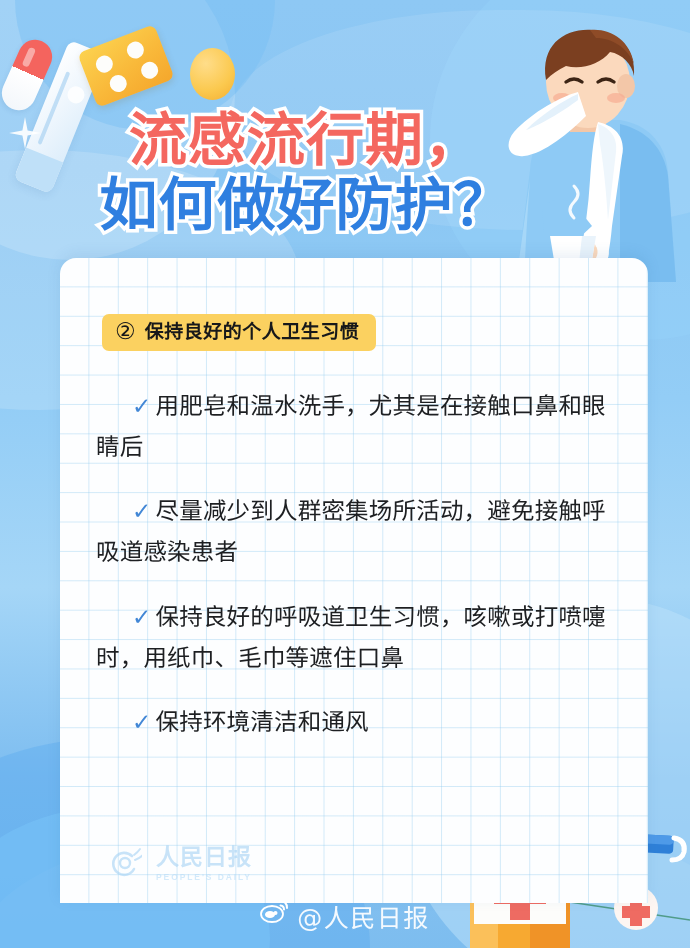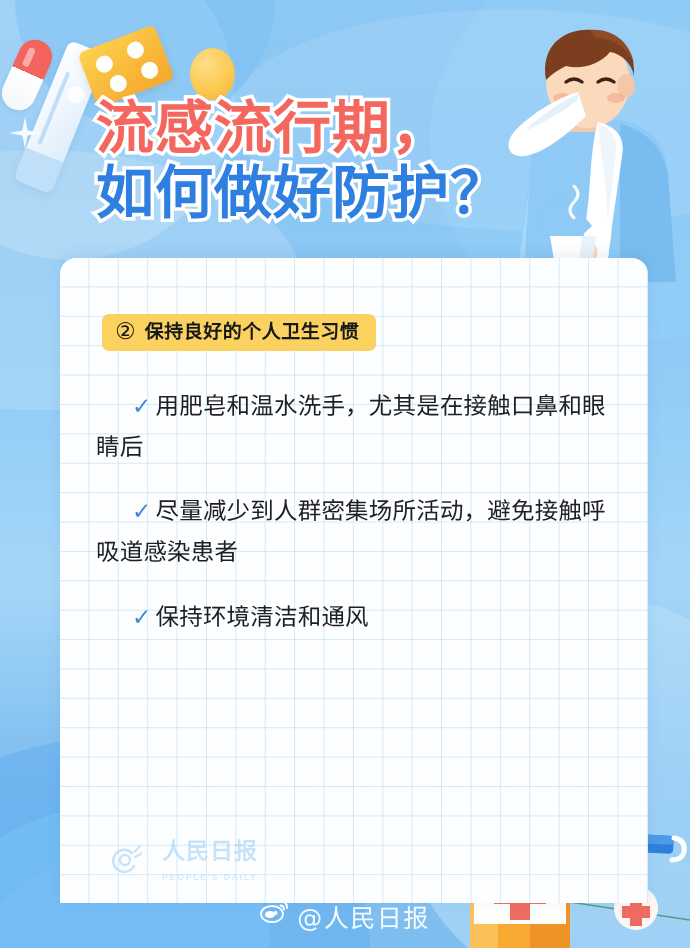--- a/index.html
+++ b/index.html
@@ -171,23 +171,24 @@
       linear-gradient(to bottom, rgba(150,205,240,0.42) 1px, transparent 1px);
     background-size: 29.4px 29.4px;
     background-position: -1px -1px;
     box-shadow: 0 -4px 14px rgba(40,100,160,0.10);
     overflow: hidden;
   }
 
   
   .headline {
     position: absolute;
-    left: 96px; top: 96px;
+    left: 96px; top: 108px;
     width: 420px;
     z-index: 6;
+    text-align: center;
   }
   .headline-line {
     display: block;
     font-family: "DejaVu Sans", "Liberation Sans", sans-serif;
     font-weight: 700;
     font-size: 58px;
     line-height: 1.12;
     letter-spacing: 1px;
     -webkit-text-stroke: 7px #ffffff;
     paint-order: stroke fill;
@@ -246,21 +247,21 @@
     font-size: 23px;
     padding-right: 4px;
   }
 
   
   .card-logo {
     position: absolute;
     left: 48px; bottom: 22px;
     display: flex;
     align-items: center;
-    gap: 20px;
+    gap: 14px;
     opacity: 0.62;
   }
   .card-logo .at-mark {
     width: 34px; height: 34px;
   }
   .card-logo .lg-text {
     display: flex;
     flex-direction: column;
     line-height: 1;
   }
@@ -270,21 +271,21 @@
     font-weight: 700;
     color: #a8d4f5;
     letter-spacing: 1px;
   }
   .card-logo .en {
     font-family: "Liberation Sans", sans-serif;
     font-size: 8.5px;
     font-weight: 700;
     color: #bbdef8;
     letter-spacing: 1.9px;
-    margin-top: 10px;
+    margin-top: 4px;
   }
 
   
   .footer-mark {
     position: absolute;
     left: 0; right: 0; bottom: 14px;
     display: flex;
     justify-content: center;
     gap: 8px;
     z-index: 8;
@@ -420,20 +421,23 @@
       <span class="badge-num">②</span>
       <span class="badge-text">保持良好的个人卫生习惯</span>
     </div>
 
     <div class="bullets">
       <p class="bullet">
         <span class="check">✓</span><span>用肥皂和温水洗手，尤其是在接触口鼻和眼睛后</span>
       </p>
       <p class="bullet">
         <span class="check">✓</span><span>尽量减少到人群密集场所活动，避免接触呼吸道感染患者</span>
+      </p>
+      <p class="bullet">
+        <span class="check">✓</span><span>保持良好的呼吸道卫生习惯，咳嗽或打喷嚏时，用纸巾、毛巾等遮住口鼻</span>
       </p>
       <p class="bullet">
         <span class="check">✓</span><span>保持环境清洁和通风</span>
       </p>
     </div>
 
     <div class="card-logo">
       <span class="at-mark">
         <svg width="34" height="34" viewBox="0 0 34 34" aria-hidden="true">
           <path d="M24 10 a11 11 0 1 0 2 13" stroke="#a8d4f5" stroke-width="2.6" fill="none" stroke-linecap="round"></path>

